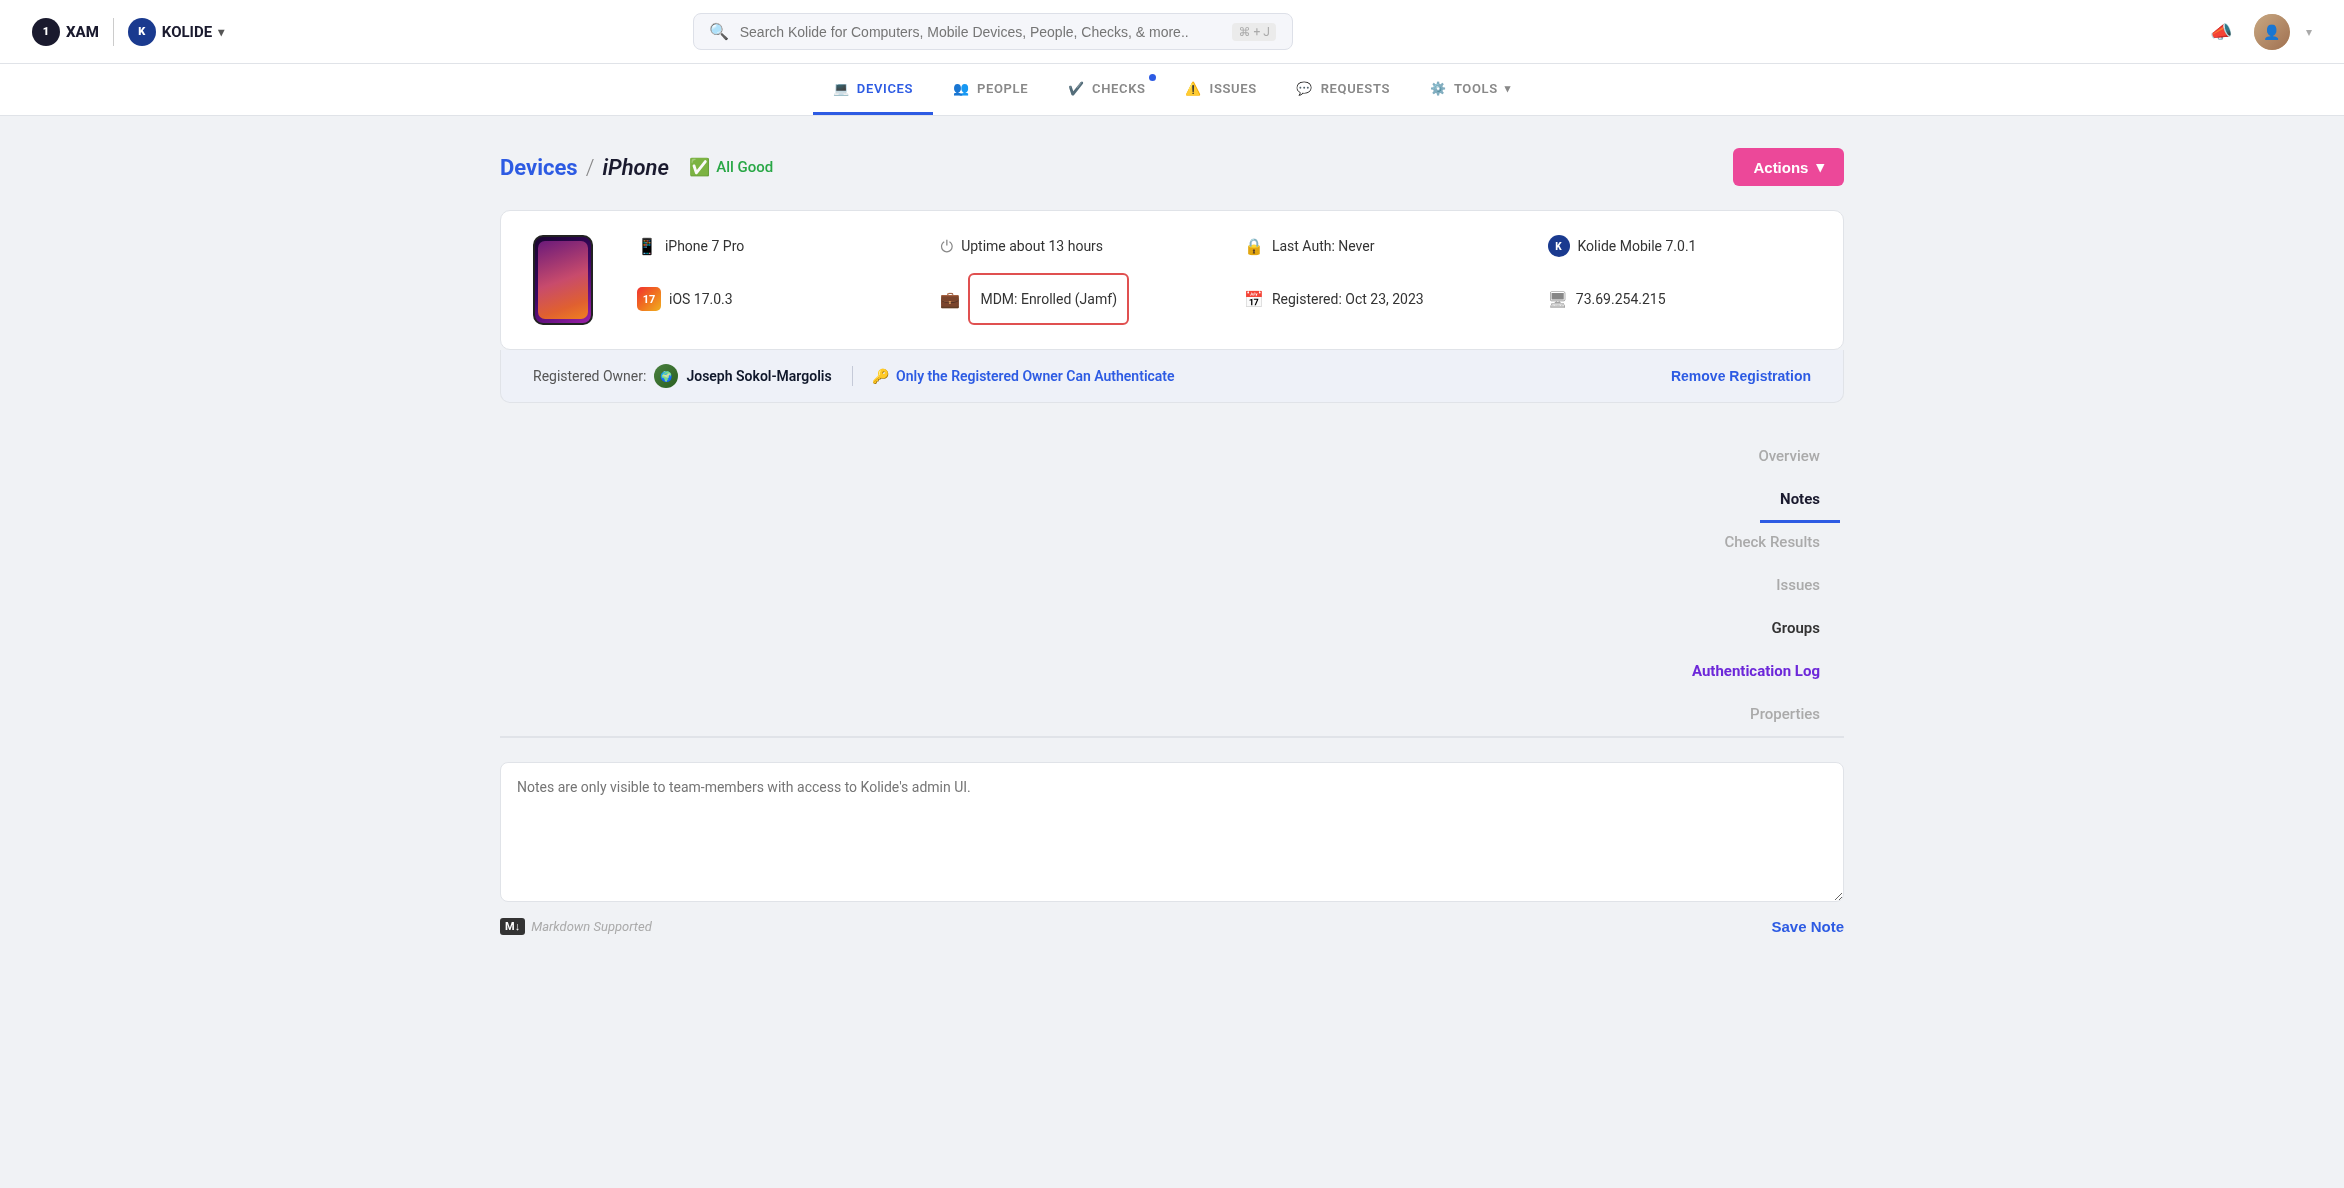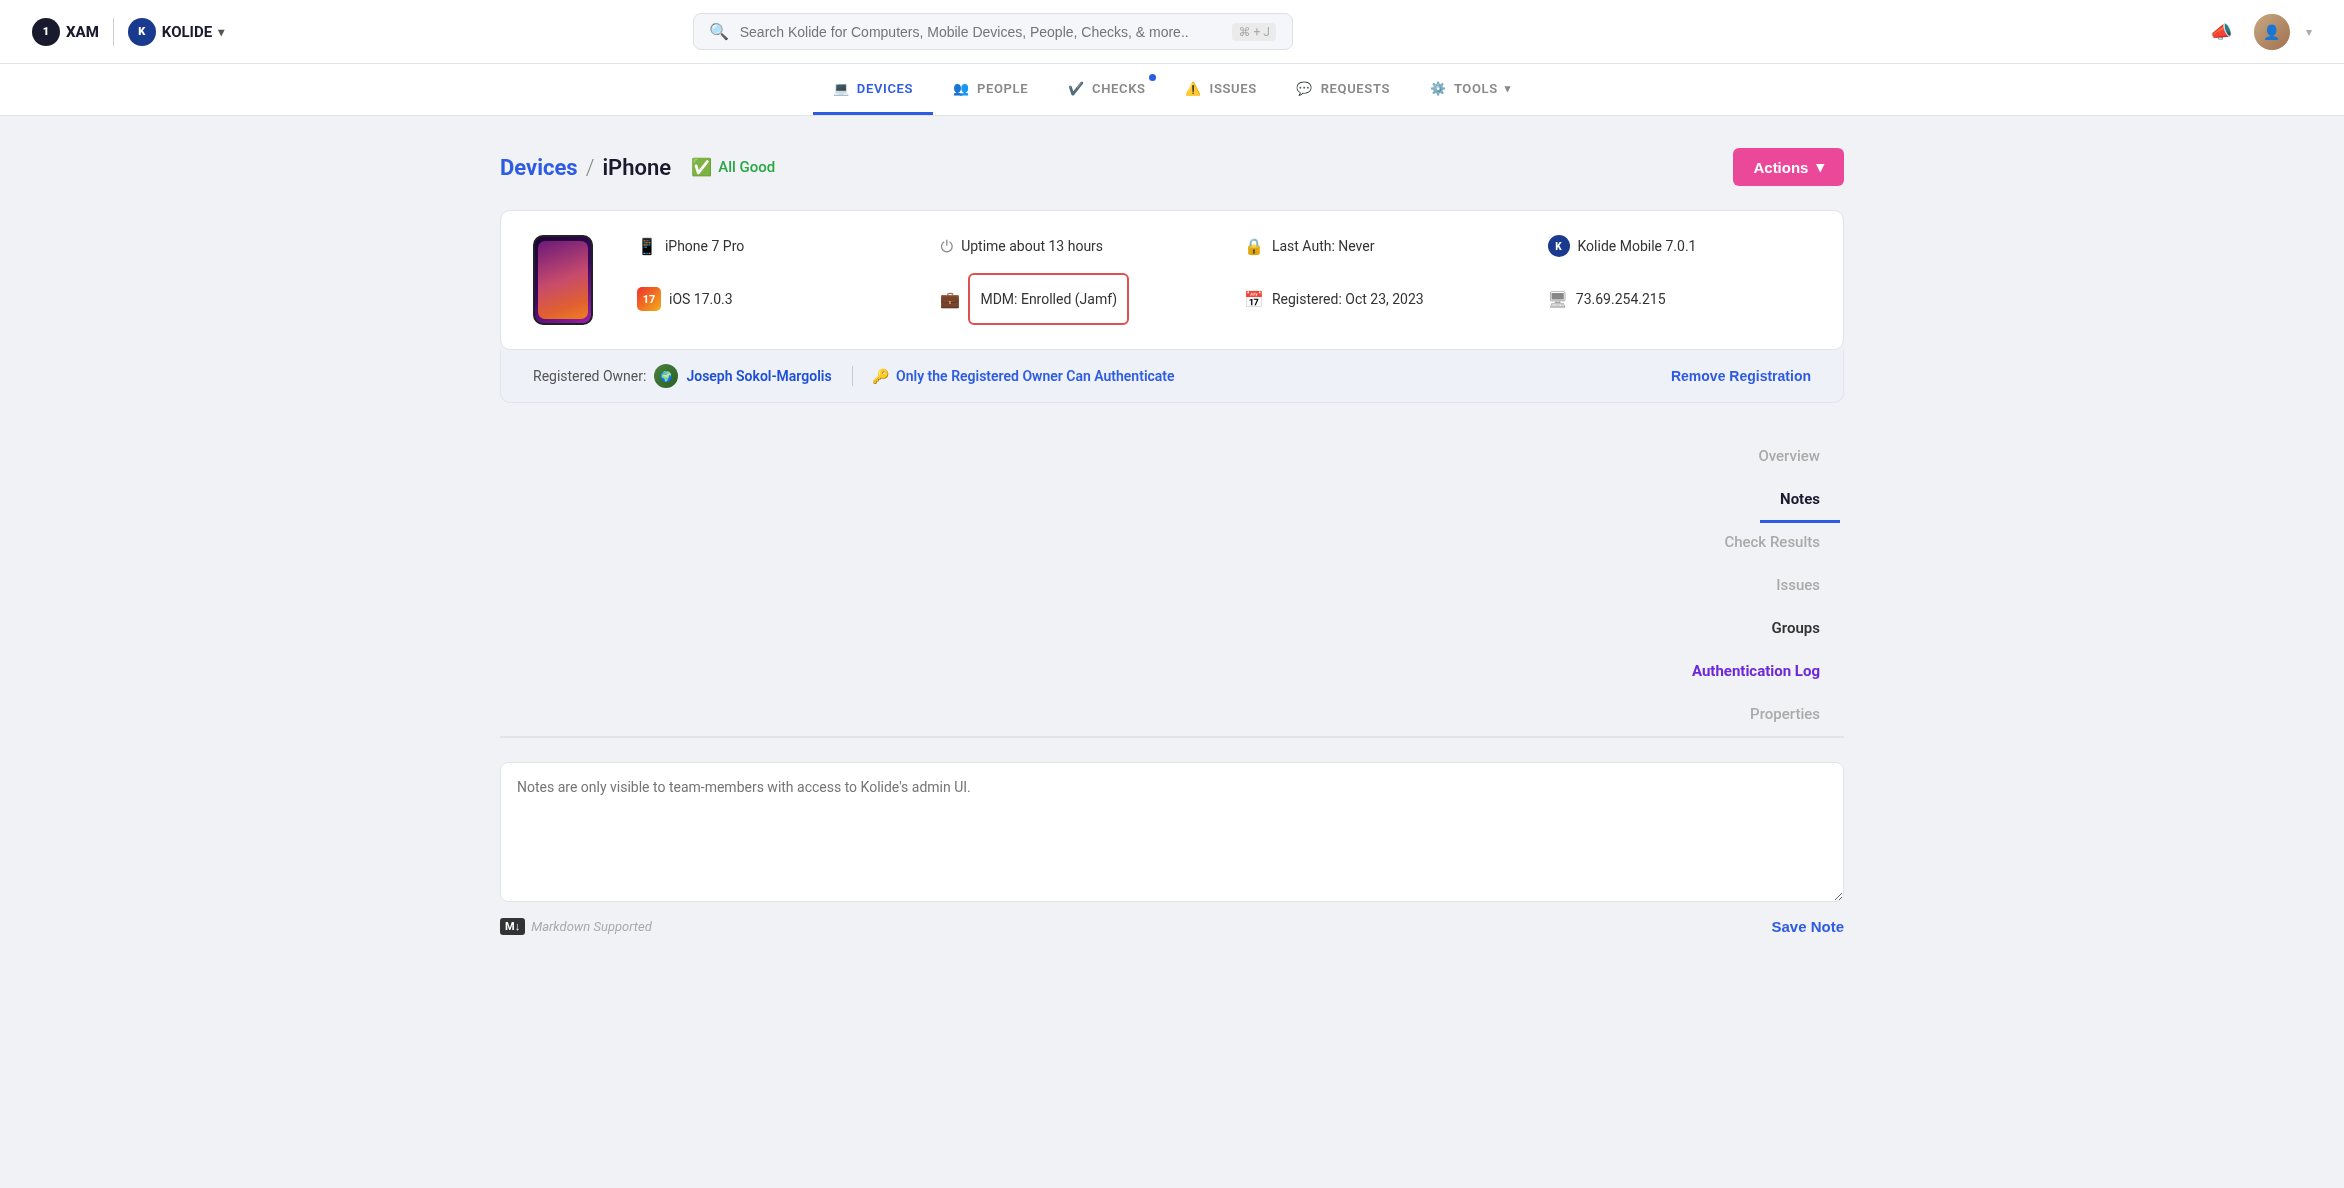--- a/index.html
+++ b/index.html
@@ -161,21 +161,21 @@
       margin-bottom: 24px;
     }
     .breadcrumb {
       display: flex; align-items: center; gap: 8px;
       font-size: 22px;
     }
     .breadcrumb-link {
       color: #2d5be3; font-weight: 700; cursor: pointer;
     }
     .breadcrumb-sep { color: #888; font-weight: 300; }
-    .breadcrumb-current { color: #1a1a2e; font-weight: 600; }
+    .breadcrumb-current { color: #1a1a2e; font-weight: 600; font-style: italic; }
     .all-good-badge {
       display: flex; align-items: center; gap: 6px;
       font-size: 15px; color: #28a745; font-weight: 500;
       margin-left: 12px;
     }
     .check-circle { color: #28a745; font-size: 17px; }
 
     .actions-btn {
       background: #ec4899;
       color: #fff;
@@ -263,21 +263,21 @@
       border-top: none;
       padding: 14px 32px;
       display: flex;
       align-items: center;
       gap: 0;
     }
     .reg-owner {
       display: flex; align-items: center; gap: 8px;
       font-size: 14px; color: #555;
     }
-    .reg-owner-name { color: #1d4ed8; font-weight: 600; cursor: pointer; }
+    .reg-owner-name { color: #0f172a; font-weight: 600; cursor: pointer; }
     .owner-avatar {
       width: 24px; height: 24px;
       border-radius: 50%;
       background: linear-gradient(135deg, #4a8040, #2a6020);
       display: flex; align-items: center; justify-content: center;
       font-size: 10px; color: #fff;
       overflow: hidden;
     }
     .reg-divider {
       width: 1px; height: 20px;

